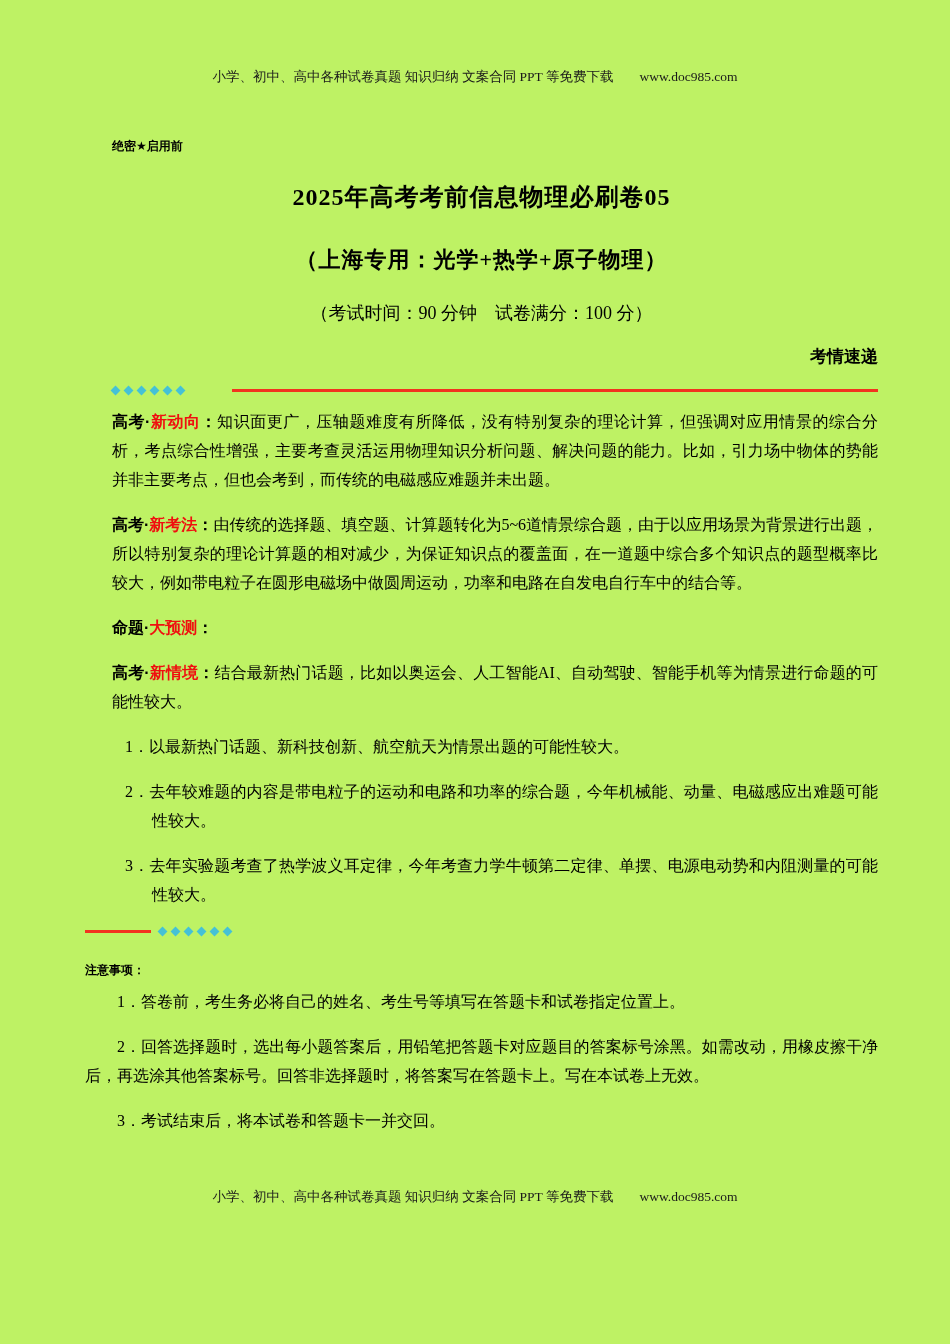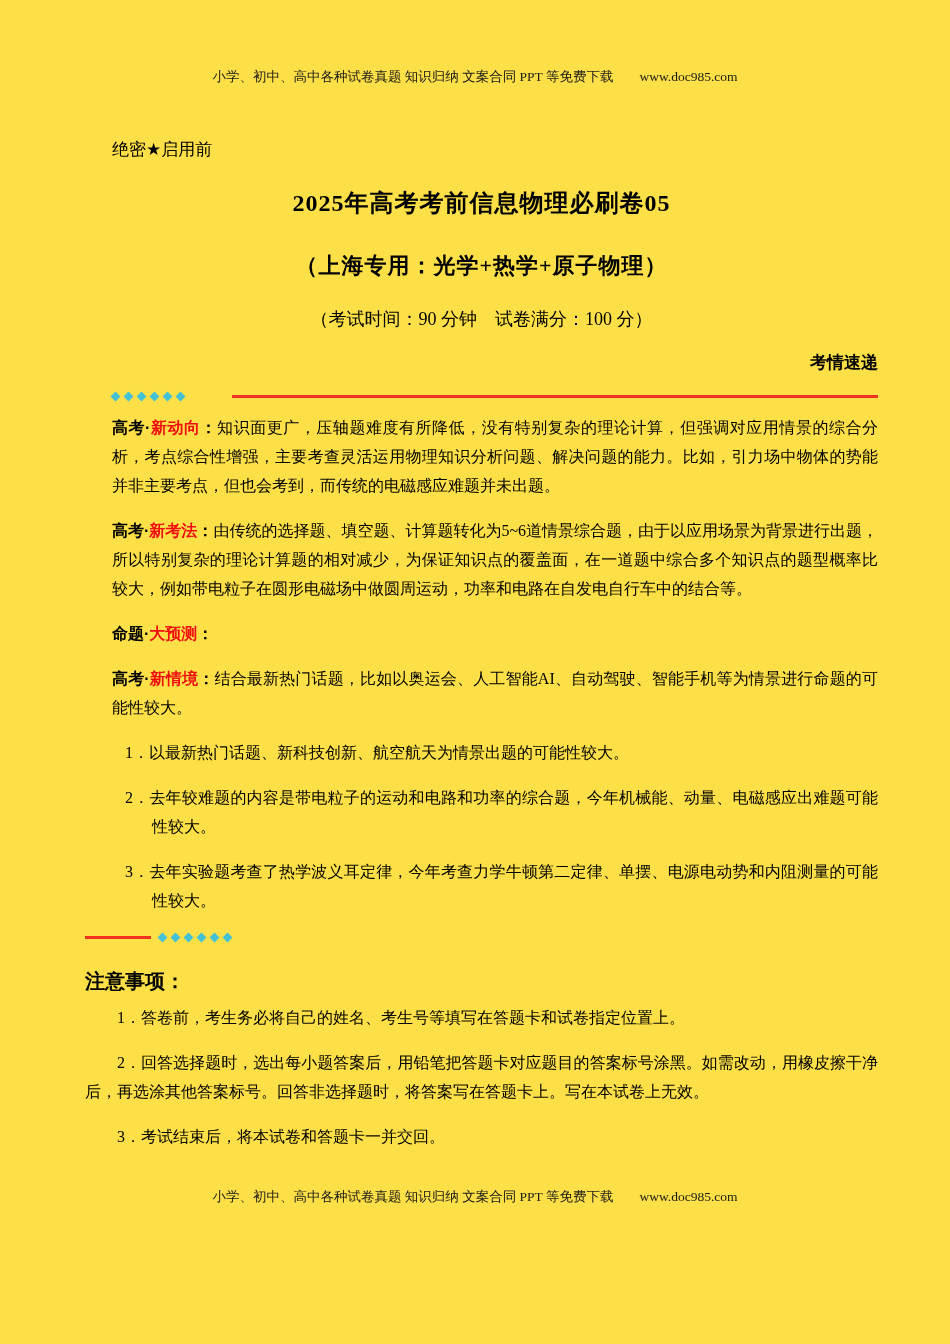--- a/index.html
+++ b/index.html
@@ -6,31 +6,31 @@
     --accent-red:#f00f0f;
     --divider-red:#f2331f;
     --dot-cyan:#45c1d6;
     --text:#000000;
   }
   html,body{margin:0;padding:0;background:#ffffff;}
   .page{
     position:relative;
     width:950px;height:1344px;
     margin:0 auto;
-    background:#fde047;
+    background:#bef264;
     color:var(--text);
     font-family:"Liberation Serif","DejaVu Serif",serif;
     overflow:hidden;
   }
   .doc-header{position:absolute;top:68px;left:0;right:0;text-align:center;font-size:13.5px;color:#1a1a1a;}
   .doc-footer{position:absolute;top:1188px;left:0;right:0;text-align:center;font-size:13.5px;color:#1a1a1a;}
   .url{margin-left:26px;}
   .content{position:absolute;top:138px;left:85px;width:793px;}
 
-  .classification{margin-left:27px;font-family:"Liberation Sans","DejaVu Sans",sans-serif;font-weight:400;font-size:17px;}
+  .classification{margin-left:27px;font-family:"Liberation Sans","DejaVu Sans",sans-serif;font-weight:700;font-size:12px;}
   .title{margin-top:26px;text-align:center;font-size:24px;font-weight:700;letter-spacing:1px;}
   .subtitle{margin-top:32px;text-align:center;font-size:22px;font-weight:700;letter-spacing:1px;}
   .exam-info{margin-top:26px;text-align:center;font-size:18px;}
   .section-title{margin-top:20px;margin-left:27px;font-family:"Liberation Sans","DejaVu Sans",sans-serif;font-weight:700;font-size:17px;text-align:right;}
 
   .divider{display:flex;align-items:center;margin-top:18px;height:9px;}
   .divider-first{margin-left:27px;}
   .dots{display:flex;gap:6px;align-items:center;}
   .dot{width:7px;height:7px;background:var(--dot-cyan);transform:rotate(45deg);}
   .line{height:3px;background:var(--divider-red);}
@@ -39,21 +39,21 @@
   .divider-second .line-left{width:66px;margin-right:8px;}
 
   .para{margin-left:27px;margin-top:12px;font-size:16px;line-height:29px;text-align:justify;}
   .para + .para{margin-top:0;}
   .label-b{font-family:"Liberation Sans","DejaVu Sans",sans-serif;font-weight:700;}
   .label-r{font-family:Liberation Serif, serif;font-weight:700;color:var(--accent-red);}
 
   .pred{margin-left:27px;padding-left:40px;text-indent:-27px;font-size:16px;line-height:29px;margin-top:5px;text-align:justify;}
 
   .notice{margin-top:26px;}
-  .notice-title{font-family:Liberation Serif, serif;font-weight:700;font-size:20px;}
+  .notice-title{font-family:Liberation Serif, serif;font-weight:700;font-size:12px;}
   .note{font-size:16px;line-height:29px;text-indent:2em;text-align:justify;margin-top:8px;}
 </style>
 </head>
 <body>
 
 <div class="page">
 
   <div class="doc-header">
     <span>小学、初中、高中各种试卷真题 知识归纳 文案合同 PPT 等免费下载</span><span class="url">www.doc985.com</span>
   </div>

